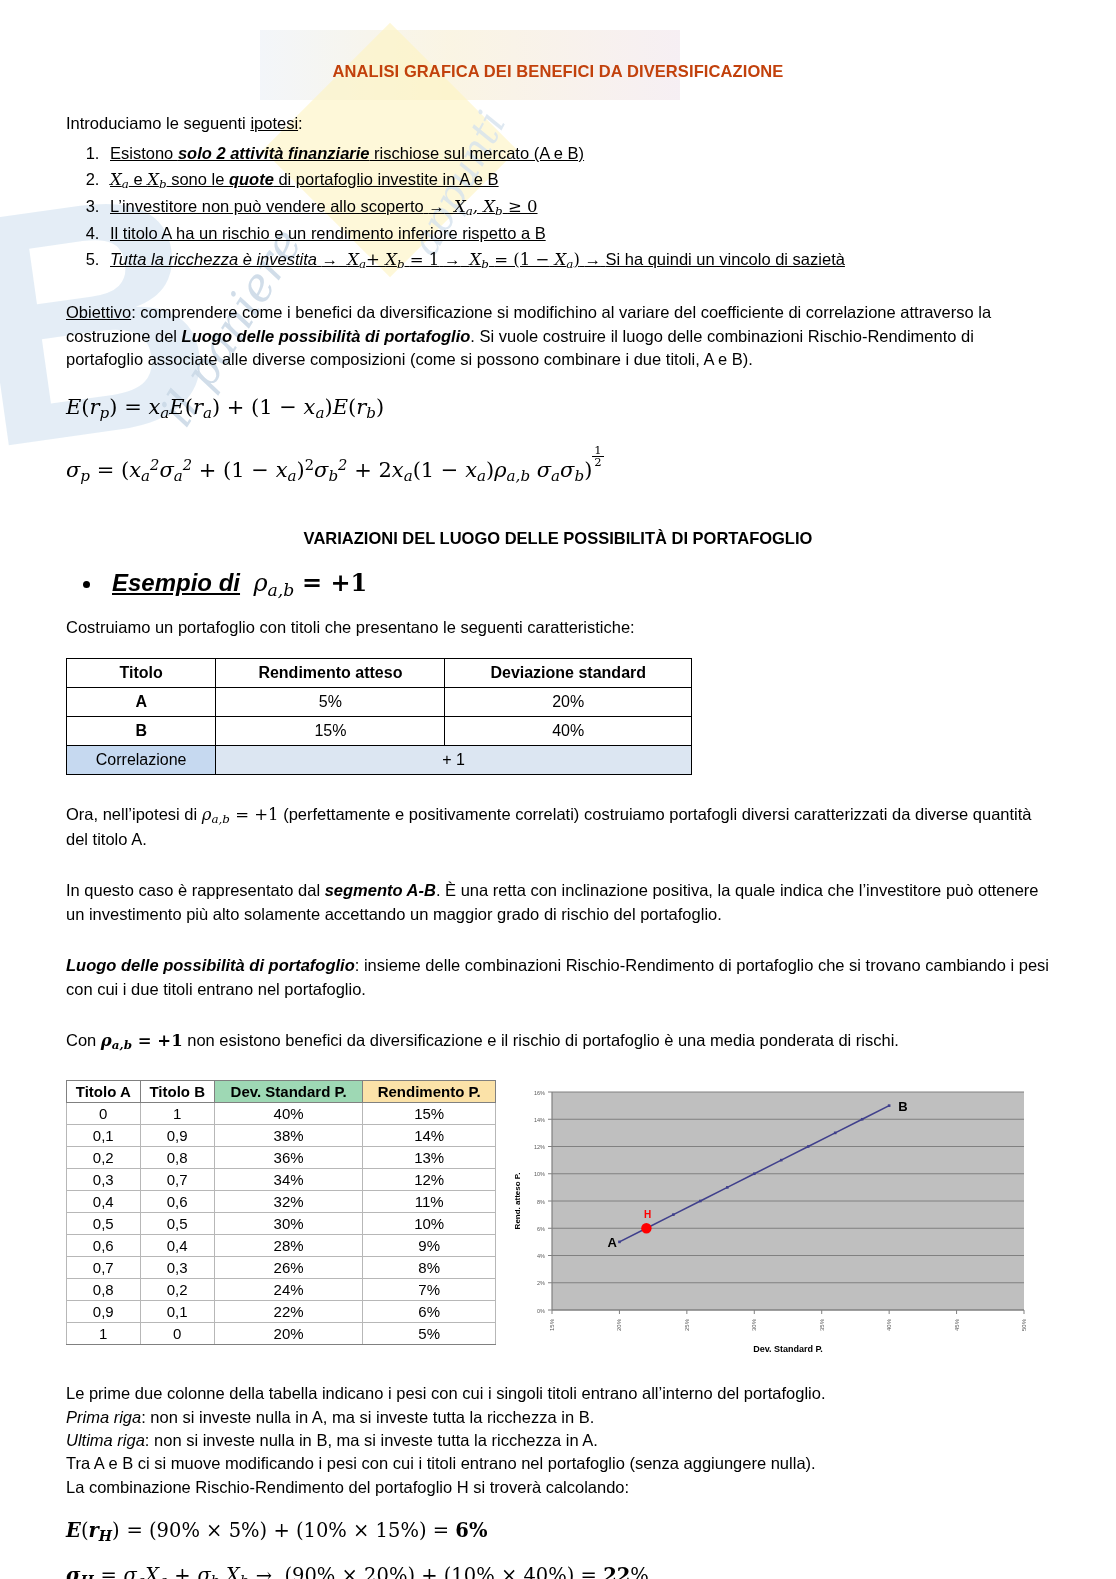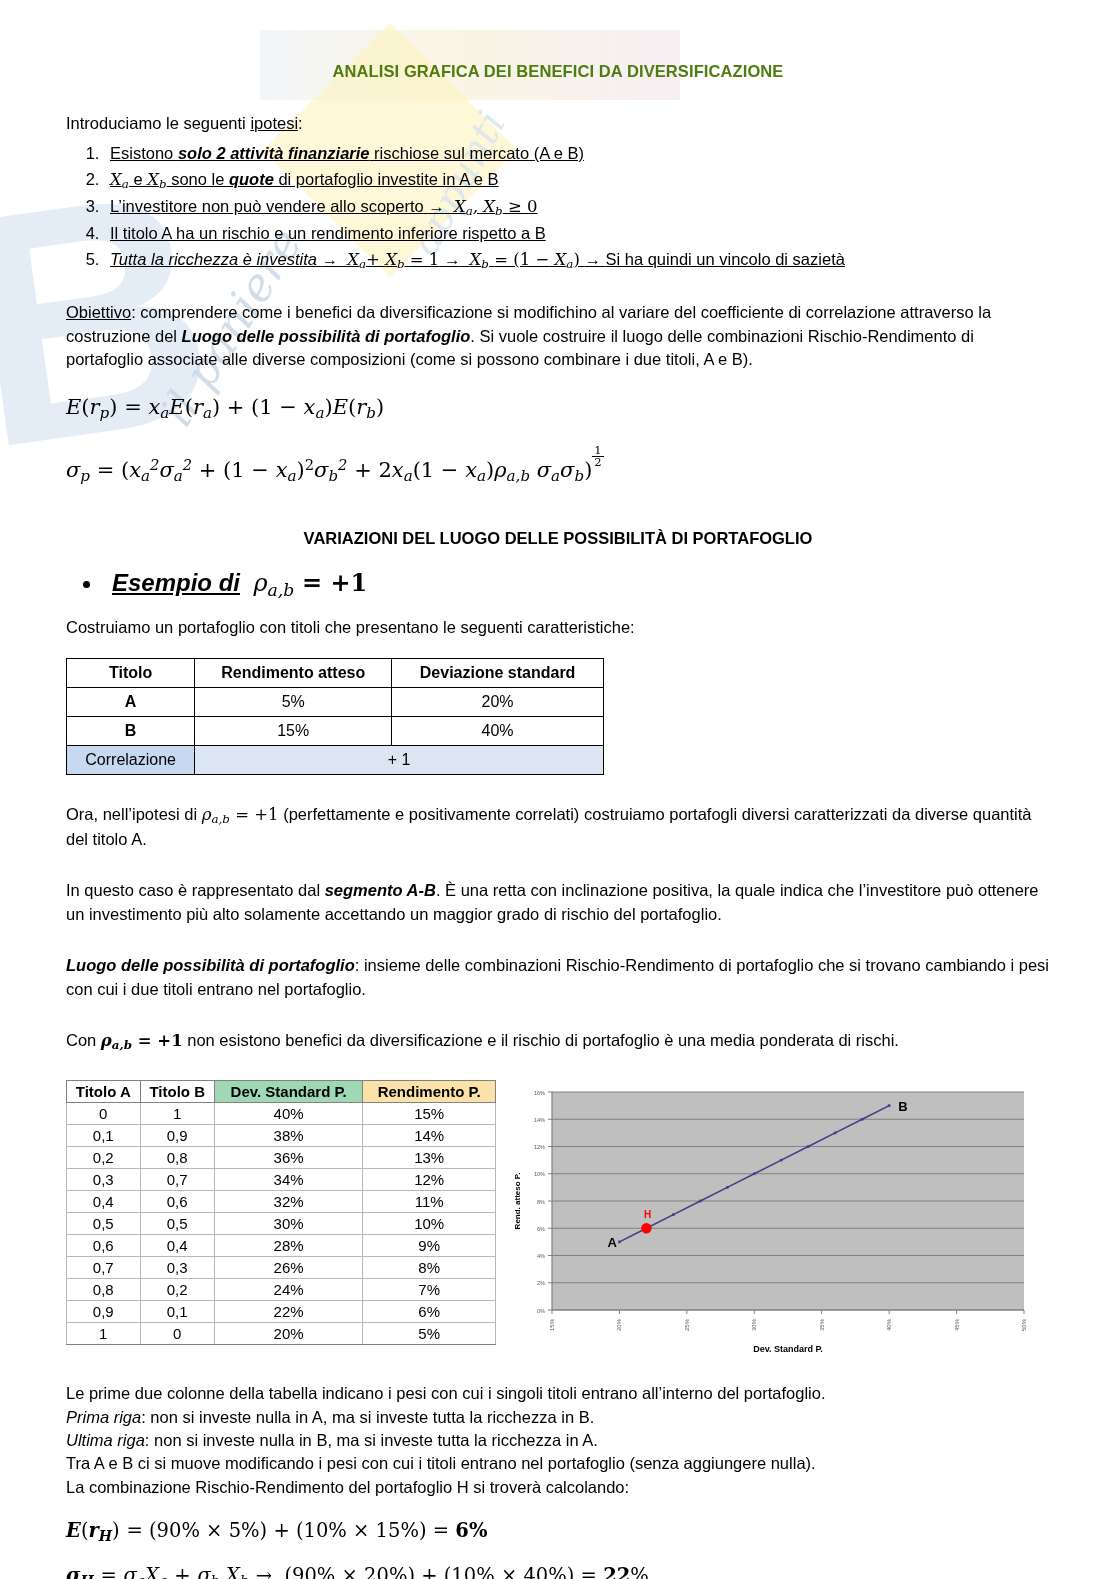--- a/index.html
+++ b/index.html
@@ -84,21 +84,21 @@
 
   
   #content {
     position: relative;
     z-index: 2;
     padding: 0 66px;
   }
 
   .doc-title {
     text-align: center;
-    color: #4d7c0f;
+    color: #c2410c;
     font-weight: bold;
     font-size: 16.5px;
     letter-spacing: .1px;
     margin-top: 62px;
     margin-bottom: 0;
   }
 
   p.body-text, .lead {
     font-size: 16.5px;
     line-height: 1.42;
@@ -163,21 +163,21 @@
     padding-left: 38px;
     font-size: 24px;
   }
   ul.bullet li { padding-left: 8px; }
 
   
   table.t1 {
     border-collapse: collapse;
     margin-top: 18px;
     font-size: 16px;
-    width: 538px;
+    width: 626px;
   }
   table.t1 td, table.t1 th {
     border: 1px solid #000;
     height: 26px;
     text-align: center;
     font-weight: normal;
     padding: 1px 4px;
   }
   table.t1 thead th { font-weight: bold; }
   table.t1 tbody td.lbl { font-weight: bold; }

